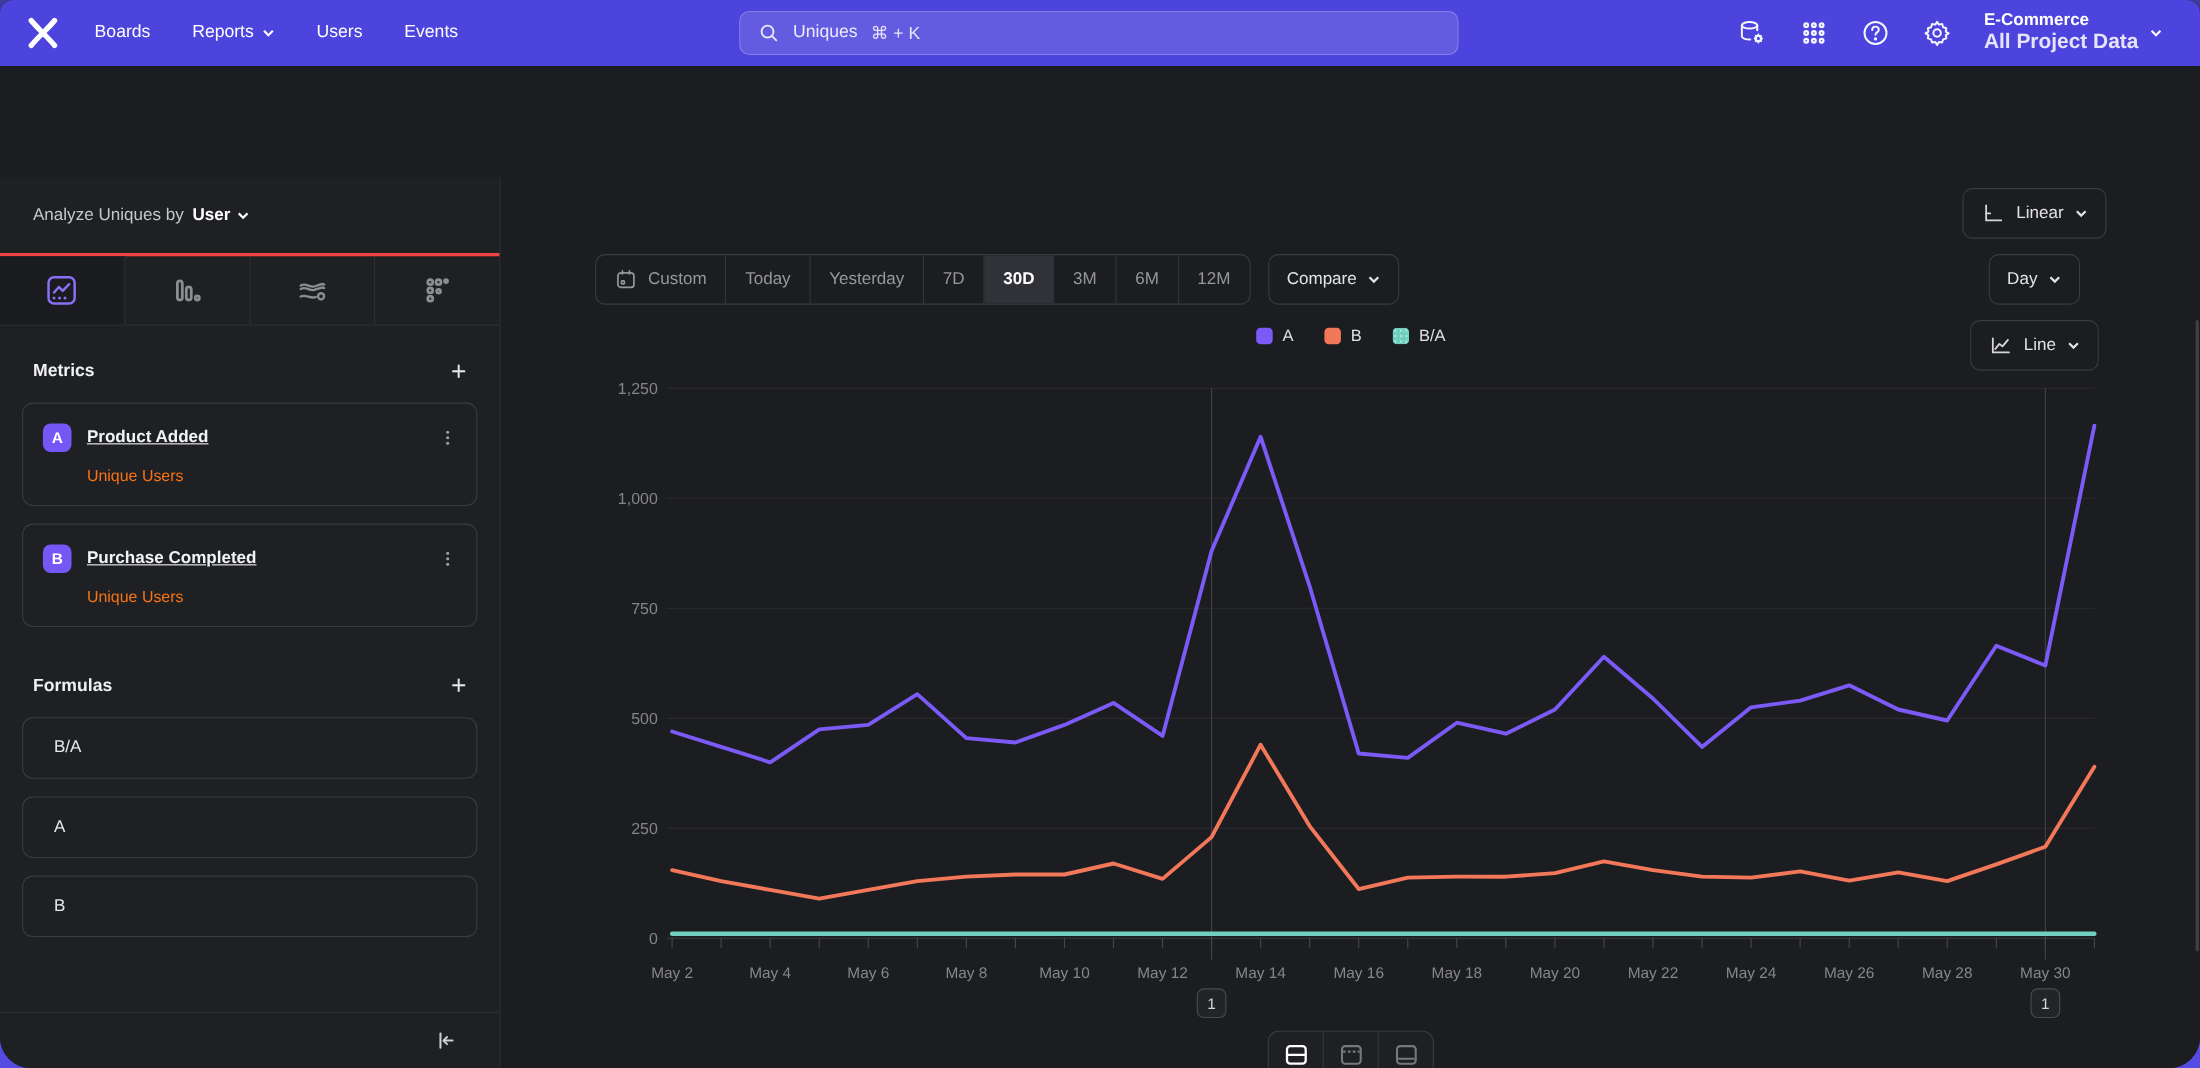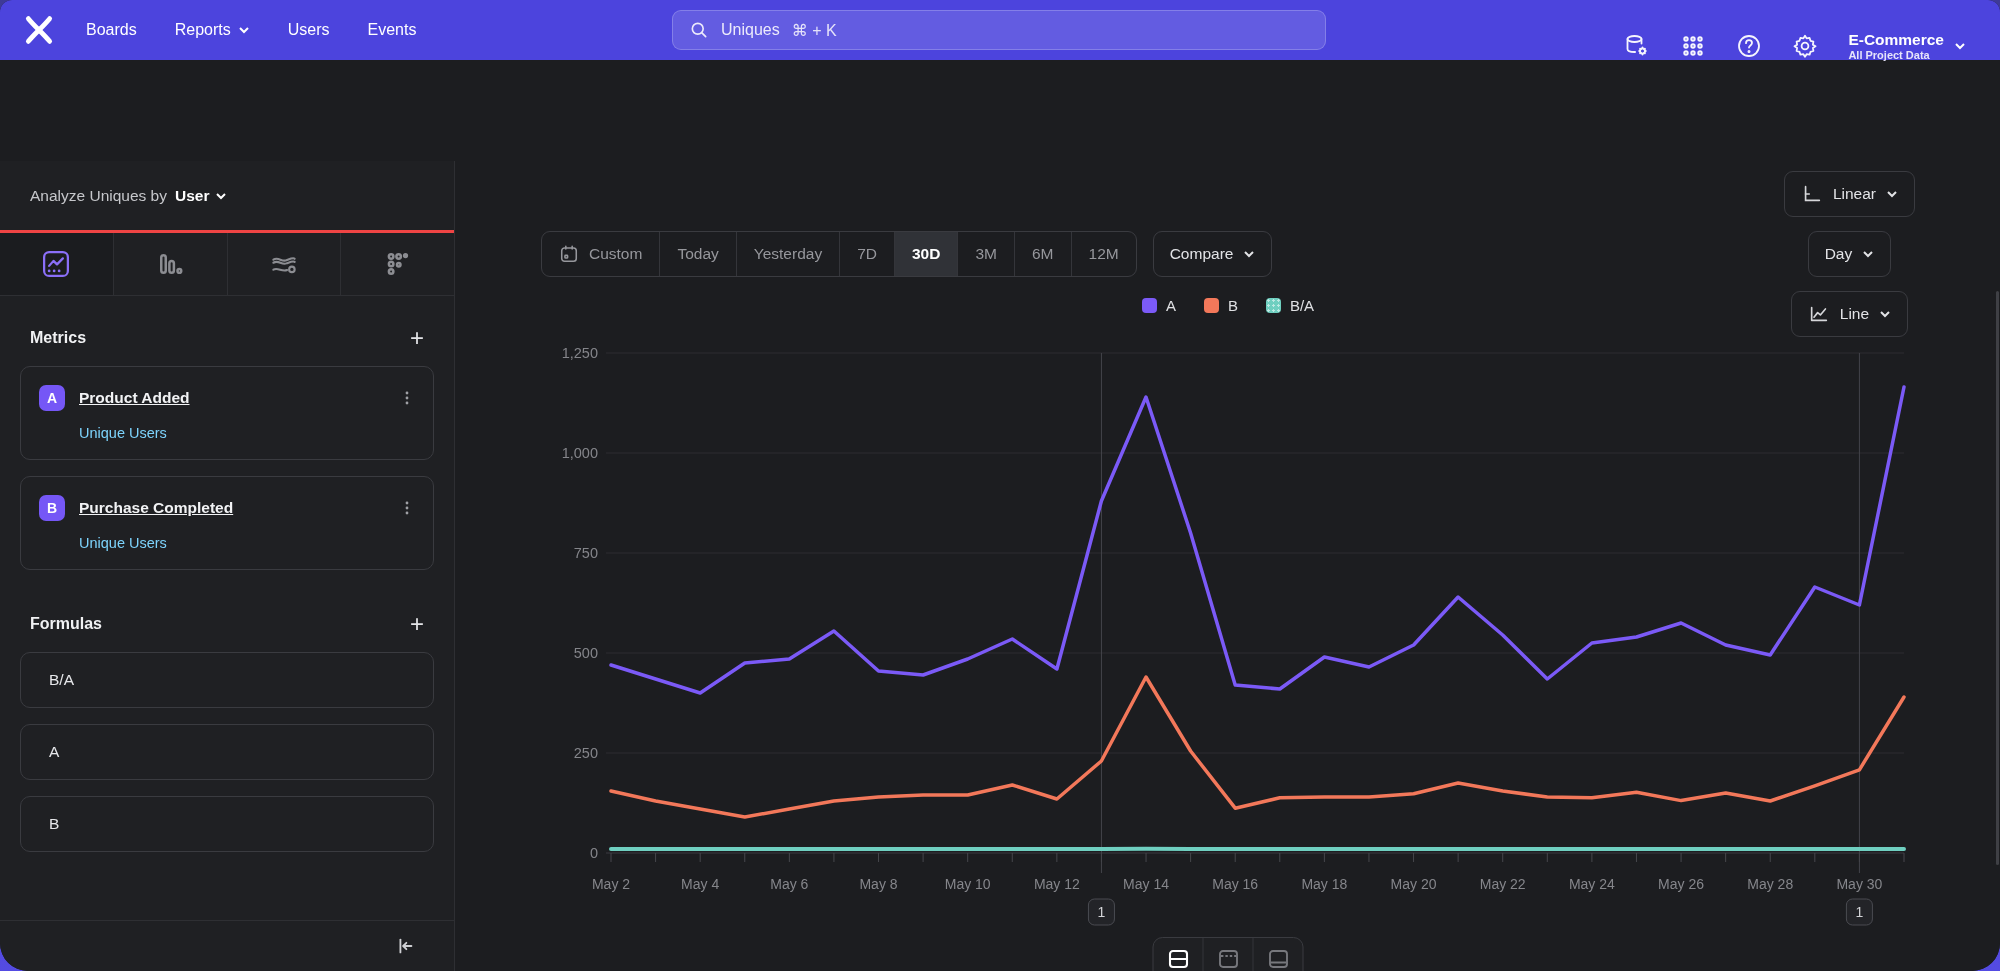--- a/index.html
+++ b/index.html
@@ -18,25 +18,25 @@
   .logo{margin-left:22px;width:34px;height:34px;color:#fff;flex:0 0 auto;}
   .navitems{display:flex;align-items:center;margin-left:30px;gap:38px;}
   .navitem{color:#fff;font-size:16px;cursor:pointer;display:flex;align-items:center;gap:7px;}
   .chev{width:12px;height:12px;stroke:#e7e6fb;}
   .searchpill{
     position:absolute;left:672px;top:10px;width:654px;height:40px;border-radius:9px;
     background:rgba(255,255,255,.13);border:1px solid rgba(255,255,255,.22);
     display:flex;align-items:center;gap:12px;padding:0 16px;box-sizing:border-box;color:#eceafb;font-size:16px;
   }
   .searchpill .shortcut{opacity:.95;}
-  .nav-right{position:absolute;right:34px;top:16px;height:60px;display:flex;align-items:center;gap:30px;color:#fff;}
+  .nav-right{position:absolute;right:34px;top:0;height:60px;display:flex;align-items:center;gap:30px;color:#fff;}
   .nav-icon{width:26px;height:26px;color:#fff;opacity:.95;}
   .project{display:flex;align-items:center;gap:10px;cursor:pointer;}
   .project .pname{font-size:15.5px;font-weight:bold;color:#fff;line-height:1.25;}
-  .project .pscope{font-size:11px;font-weight:bold;color:#e6e4fa;line-height:1.2;}
+  .project .pscope{font-size:19px;font-weight:bold;color:#e6e4fa;line-height:1.2;}
   
   .titlebar{position:absolute;left:0;top:60px;width:100%;height:100px;background:#1f2023;border-bottom:1px solid #2e2f33;}
   .doc-title{position:absolute;left:30px;top:36px;font-size:16.5px;color:#e9eaec;}
   .titlebar-right{position:absolute;right:36px;top:28px;display:flex;align-items:center;gap:26px;}
   .tb-icon{width:22px;height:22px;color:#cfd0d4;cursor:pointer;}
   .tb-divider{width:1px;height:26px;background:#3a3b40;}
   .save-btn{background:#877ceb;color:#fff;font-size:15.5px;border:none;border-radius:8px;padding:9px 17px;cursor:pointer;font-family:inherit;}
   
   .sidebar{position:absolute;left:0;top:161px;width:455px;bottom:0;background:#1f2023;border-right:1px solid #2e2f33;box-sizing:border-box;}
   .analyze-row{height:69px;display:flex;align-items:center;padding-left:30px;border-bottom:3px solid #ef4444;gap:8px;}
@@ -49,21 +49,21 @@
   .tab.selected{color:#8b6ff8;background:#1b1c1f;}
   .tab svg{width:30px;height:30px;}
   .section-head{display:flex;align-items:center;justify-content:space-between;padding:0 30px 0 30px;margin-top:30px;}
   .section-title{color:#f0f1f3;font-size:16px;font-weight:bold;}
   .plus-btn{color:#e3e4e7;font-size:24px;font-weight:300;cursor:pointer;line-height:1;}
   .metric-card{position:relative;margin:16px 20px 0 20px;border:1px solid #3a3b40;border-radius:10px;height:92px;background:#1f2023;}
   .metric-top{display:flex;align-items:center;gap:14px;padding:18px 18px 0 18px;}
   .letter-badge{width:26px;height:26px;border-radius:7px;background:#7557f6;color:#fff;font-size:14px;font-weight:bold;display:flex;align-items:center;justify-content:center;}
   .metric-name{color:#f2f3f5;font-size:15.5px;font-weight:bold;flex:1;text-decoration:underline;}
   .dots-menu{color:#9fa0a5;cursor:pointer;width:16px;height:16px;}
-  .metric-measure{color:#7dd3fc;font-size:14.5px;padding:14px 0 0 58px;}
+  .metric-measure{color:#f97316;font-size:14.5px;padding:14px 0 0 58px;}
   .formula-card{margin:16px 20px 0 20px;border:1px solid #3a3b40;border-radius:10px;height:54px;display:flex;align-items:center;padding-left:28px;color:#e6e7ea;font-size:15.5px;cursor:pointer;}
   .sidebar-footer{position:absolute;left:0;right:0;bottom:0;height:50px;border-top:1px solid #2e2f33;display:flex;align-items:center;justify-content:flex-end;padding-right:38px;}
   .collapse-icon{width:22px;height:22px;color:#cfd0d4;cursor:pointer;}
   
   .main{position:absolute;left:456px;top:161px;right:0;bottom:0;background:#1c1d20;}
   .controls-row{position:absolute;left:85px;right:85px;top:70px;height:46px;display:flex;align-items:center;justify-content:space-between;}
   .controls-left{display:flex;align-items:center;gap:16px;}
   .seg{display:flex;align-items:stretch;border:1px solid #3a3b40;border-radius:9px;overflow:hidden;height:46px;box-sizing:border-box;}
   .seg-item{display:flex;align-items:center;gap:10px;padding:0 17px;color:#96979c;font-size:15.5px;border-right:1px solid #34353a;cursor:pointer;white-space:nowrap;}
   .seg-item:last-child{border-right:none;}

